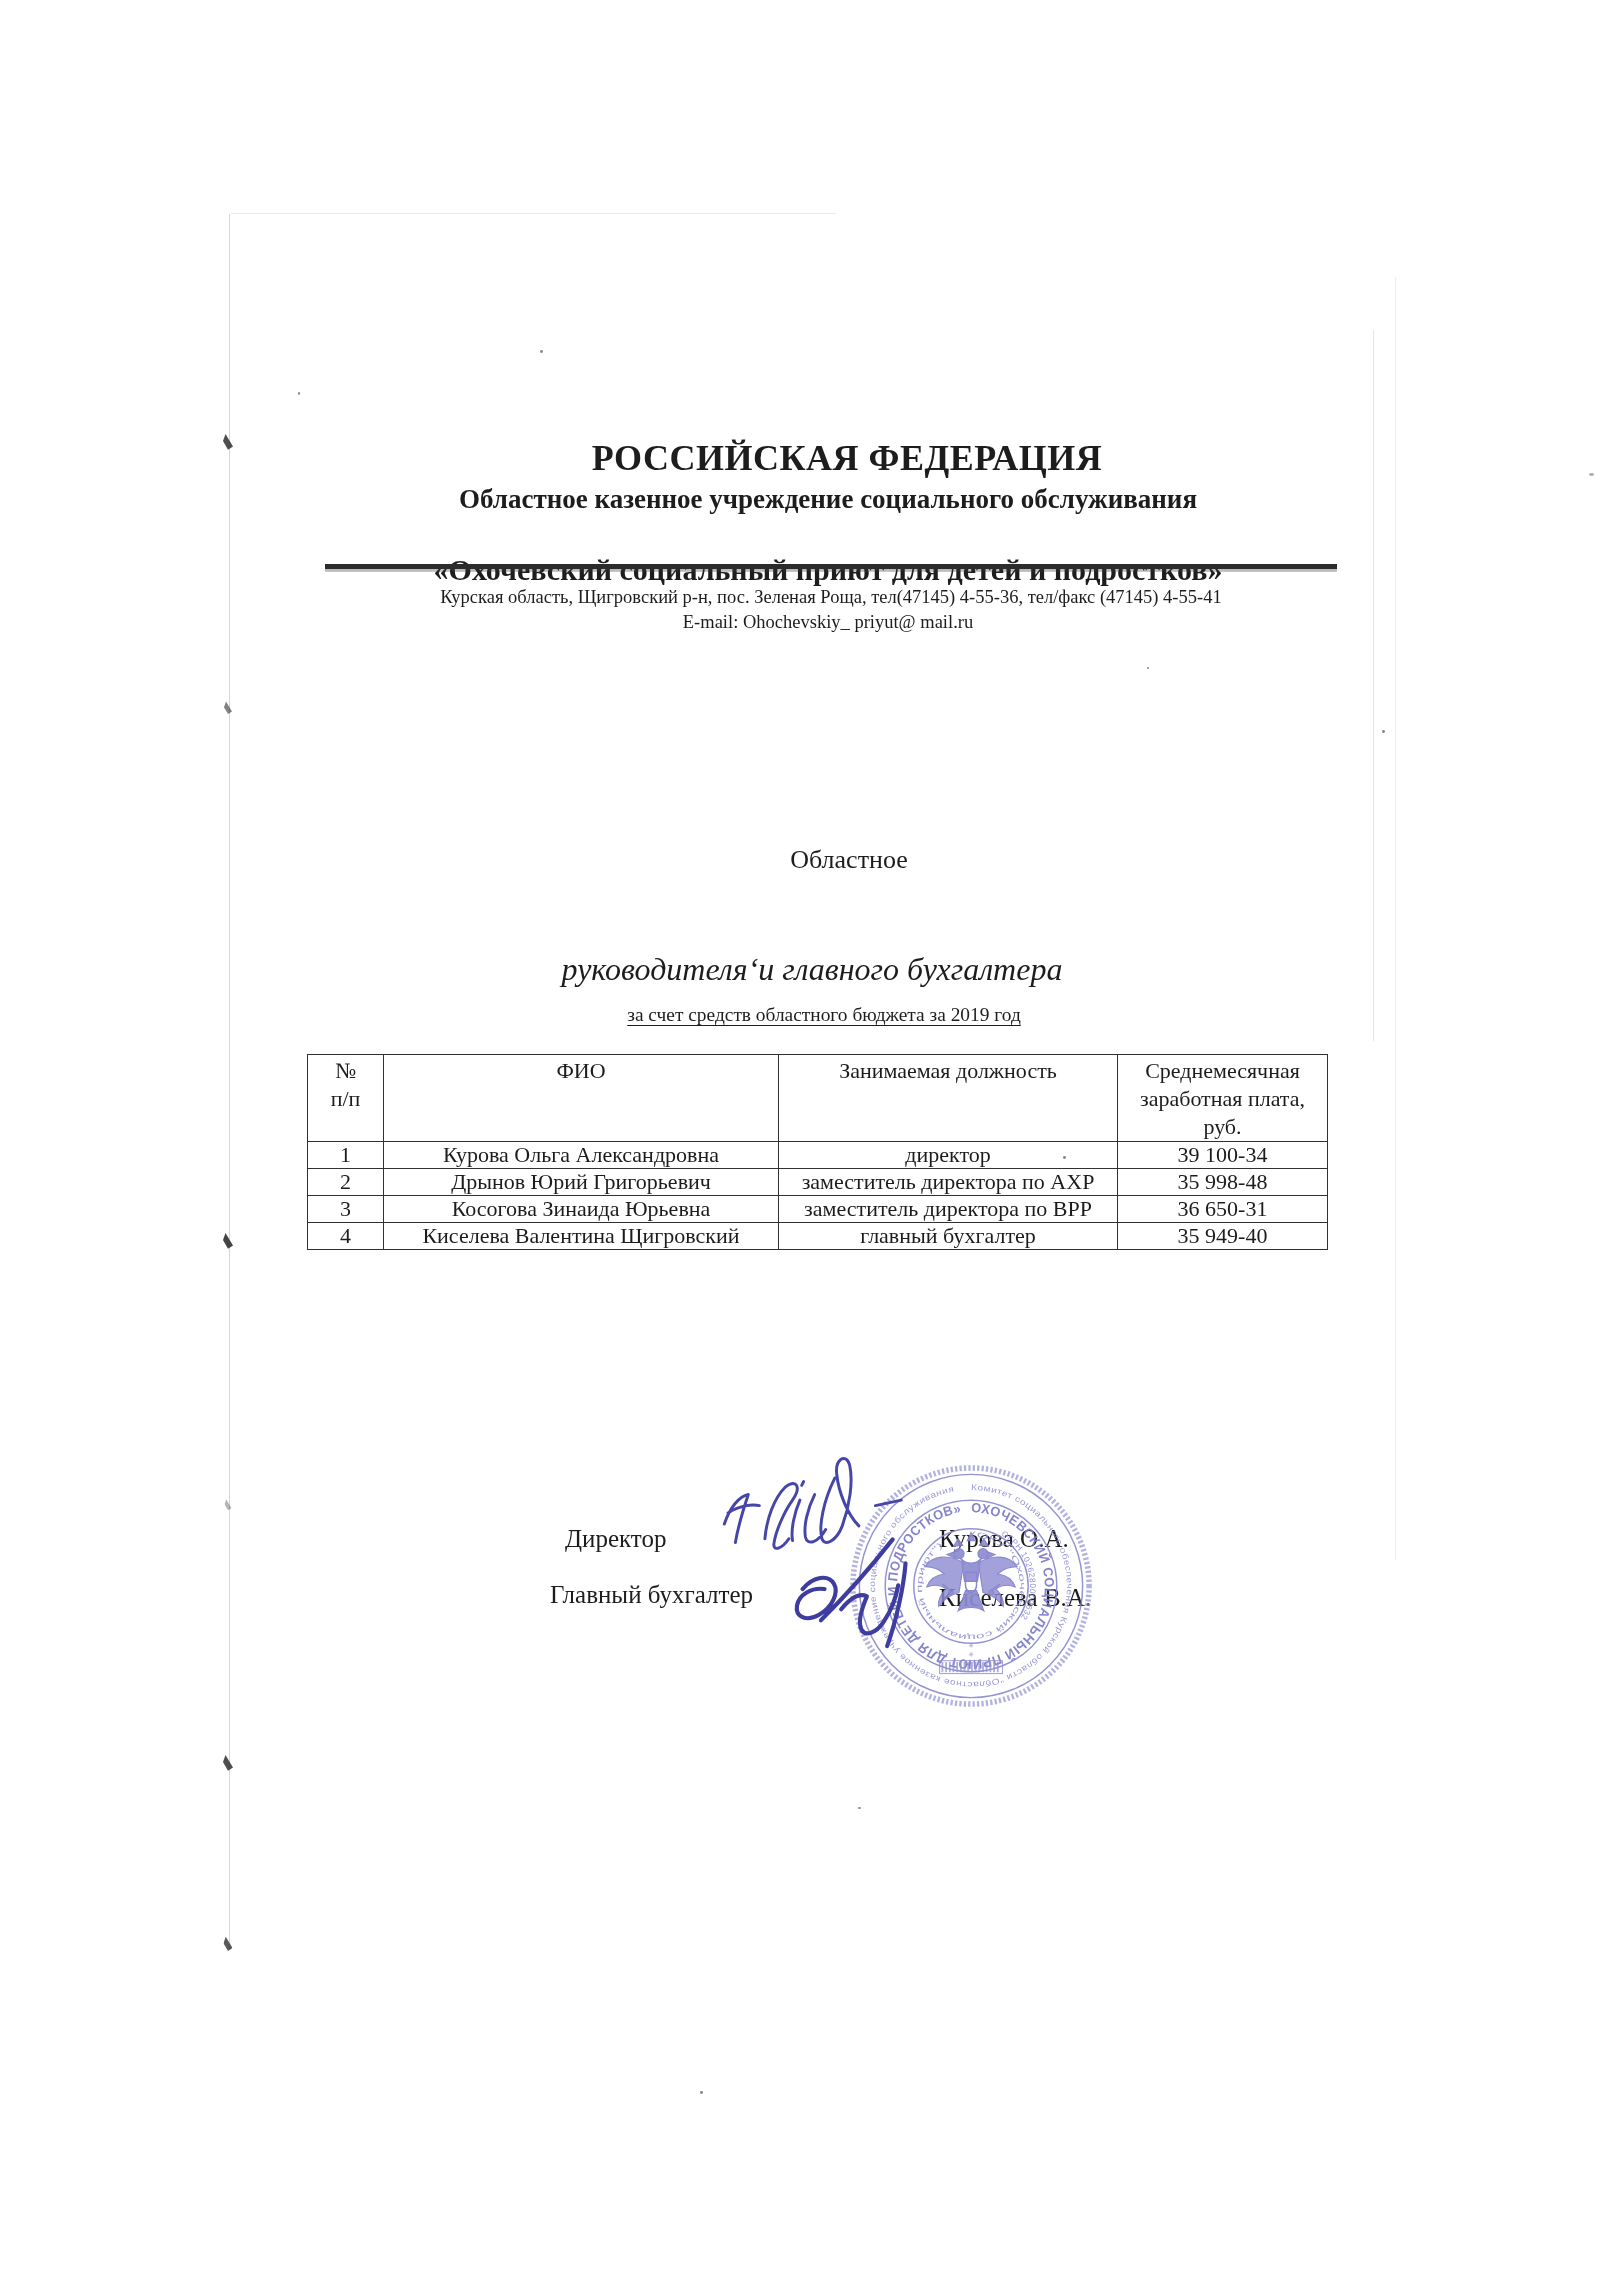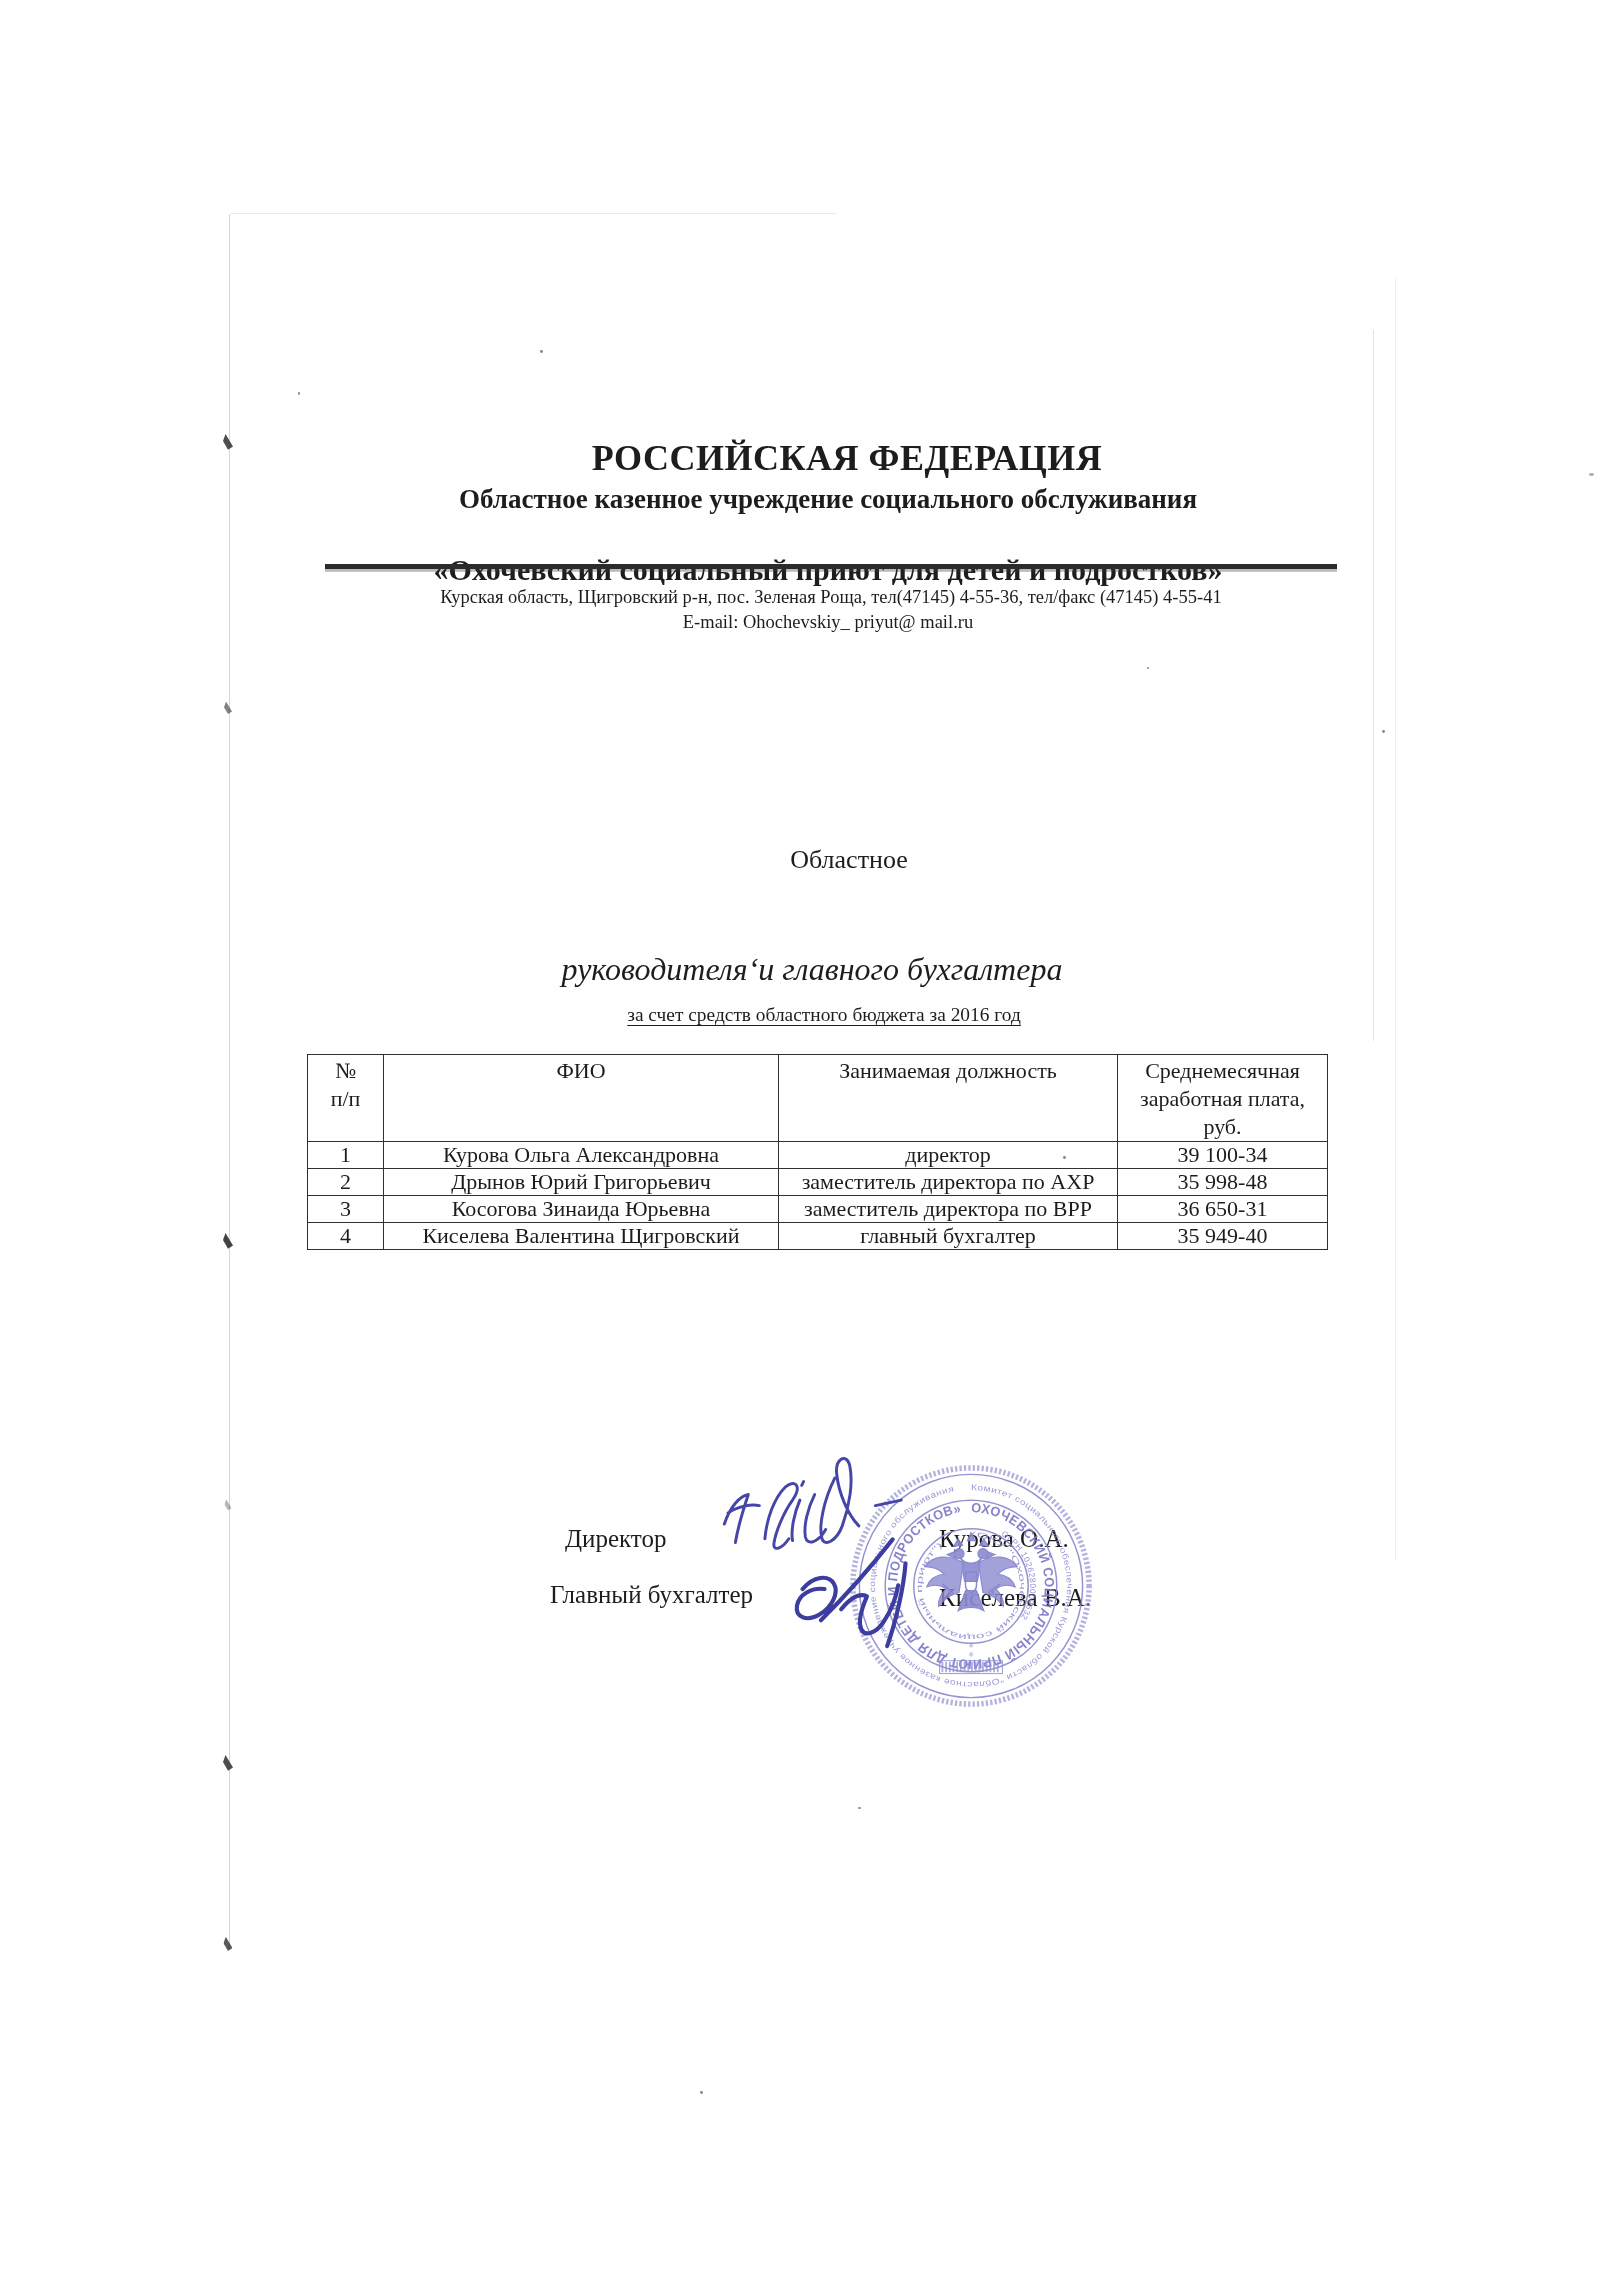--- a/index.html
+++ b/index.html
@@ -91,21 +91,21 @@
 
   <div class="center-line lh-country">РОССИЙСКАЯ ФЕДЕРАЦИЯ</div>
   <div class="center-line lh-type">Областное казенное учреждение социального обслуживания</div>
   <div class="center-line lh-name">«Охочевский социальный приют для детей и подростков»</div>
   <div class="lh-rule"></div>
   <div class="center-line lh-addr">Курская область, Щигровский р-н, пос. Зеленая Роща, тел(47145) 4-55-36, тел/факс (47145) 4-55-41</div>
   <div class="center-line lh-mail">E-mail: Ohochevskiy_ priyut@ mail.ru</div>
 
   <div class="center-line doc-title">Областное</div>
   <div class="center-line doc-sub2">руководителя‘и главного бухгалтера</div>
-  <div class="center-line doc-period">за счет средств областного бюджета за 2016 год</div>
+  <div class="center-line doc-period">за счет средств областного бюджета за 2019 год</div>
 
   <table class="salary">
     <colgroup>
         <col class="c1">
         <col class="c2">
         <col class="c3">
         <col class="c4">
       </colgroup>
     <thead>
       <tr>

